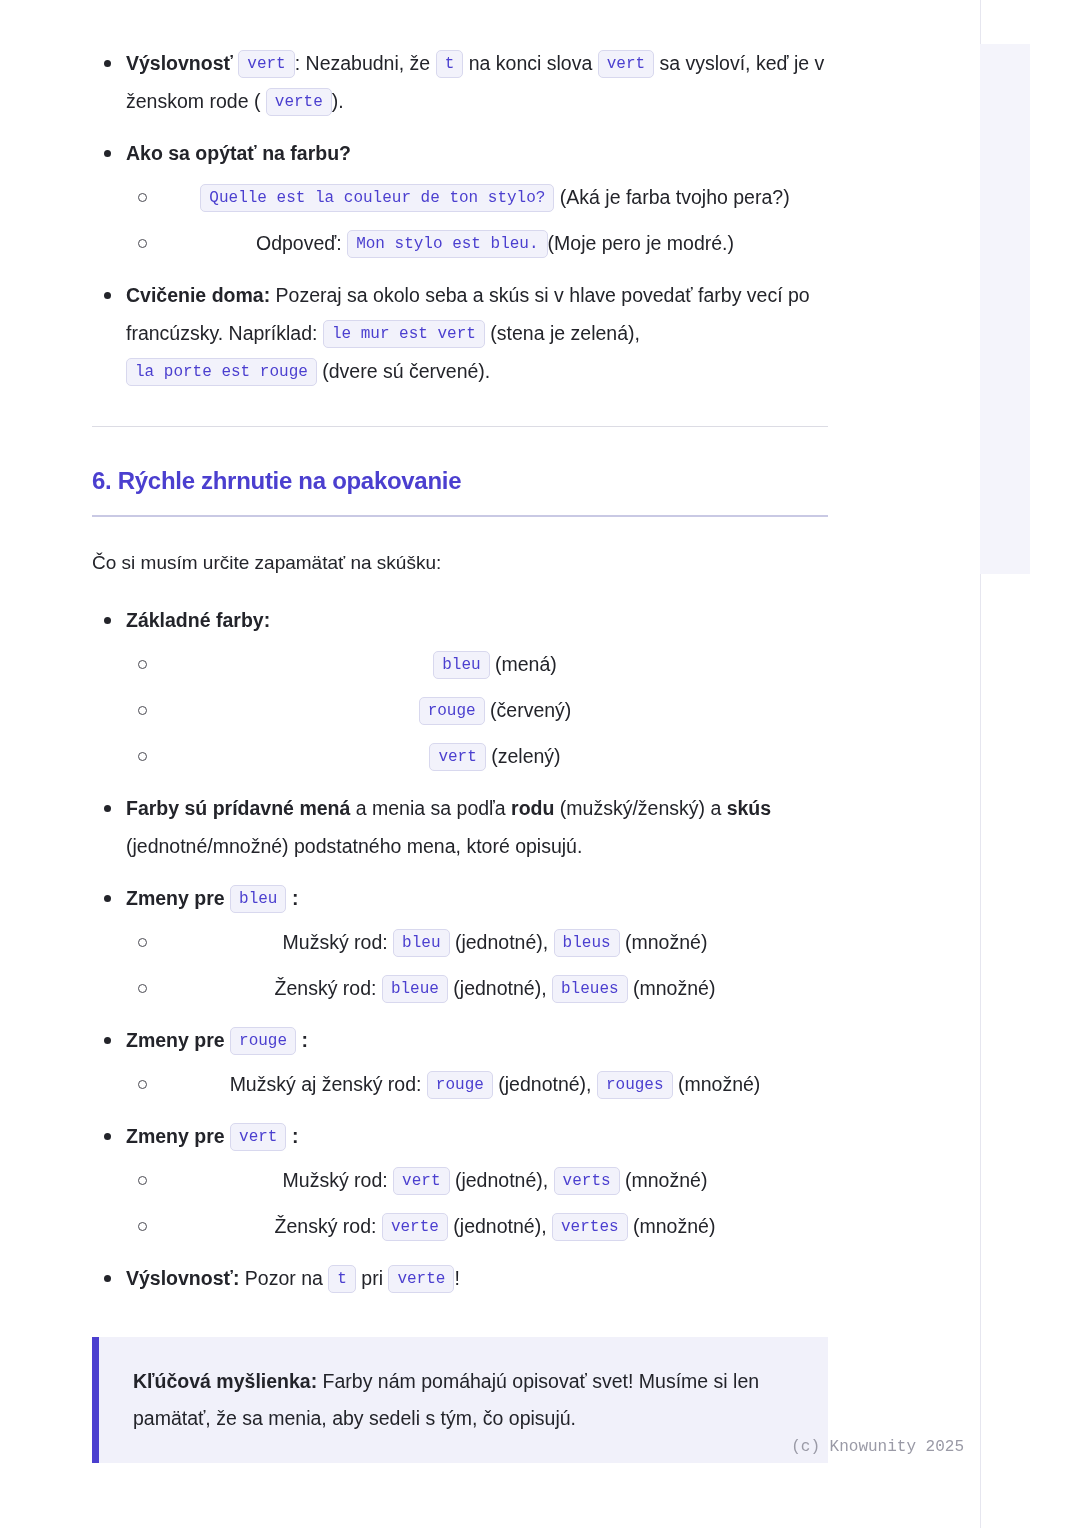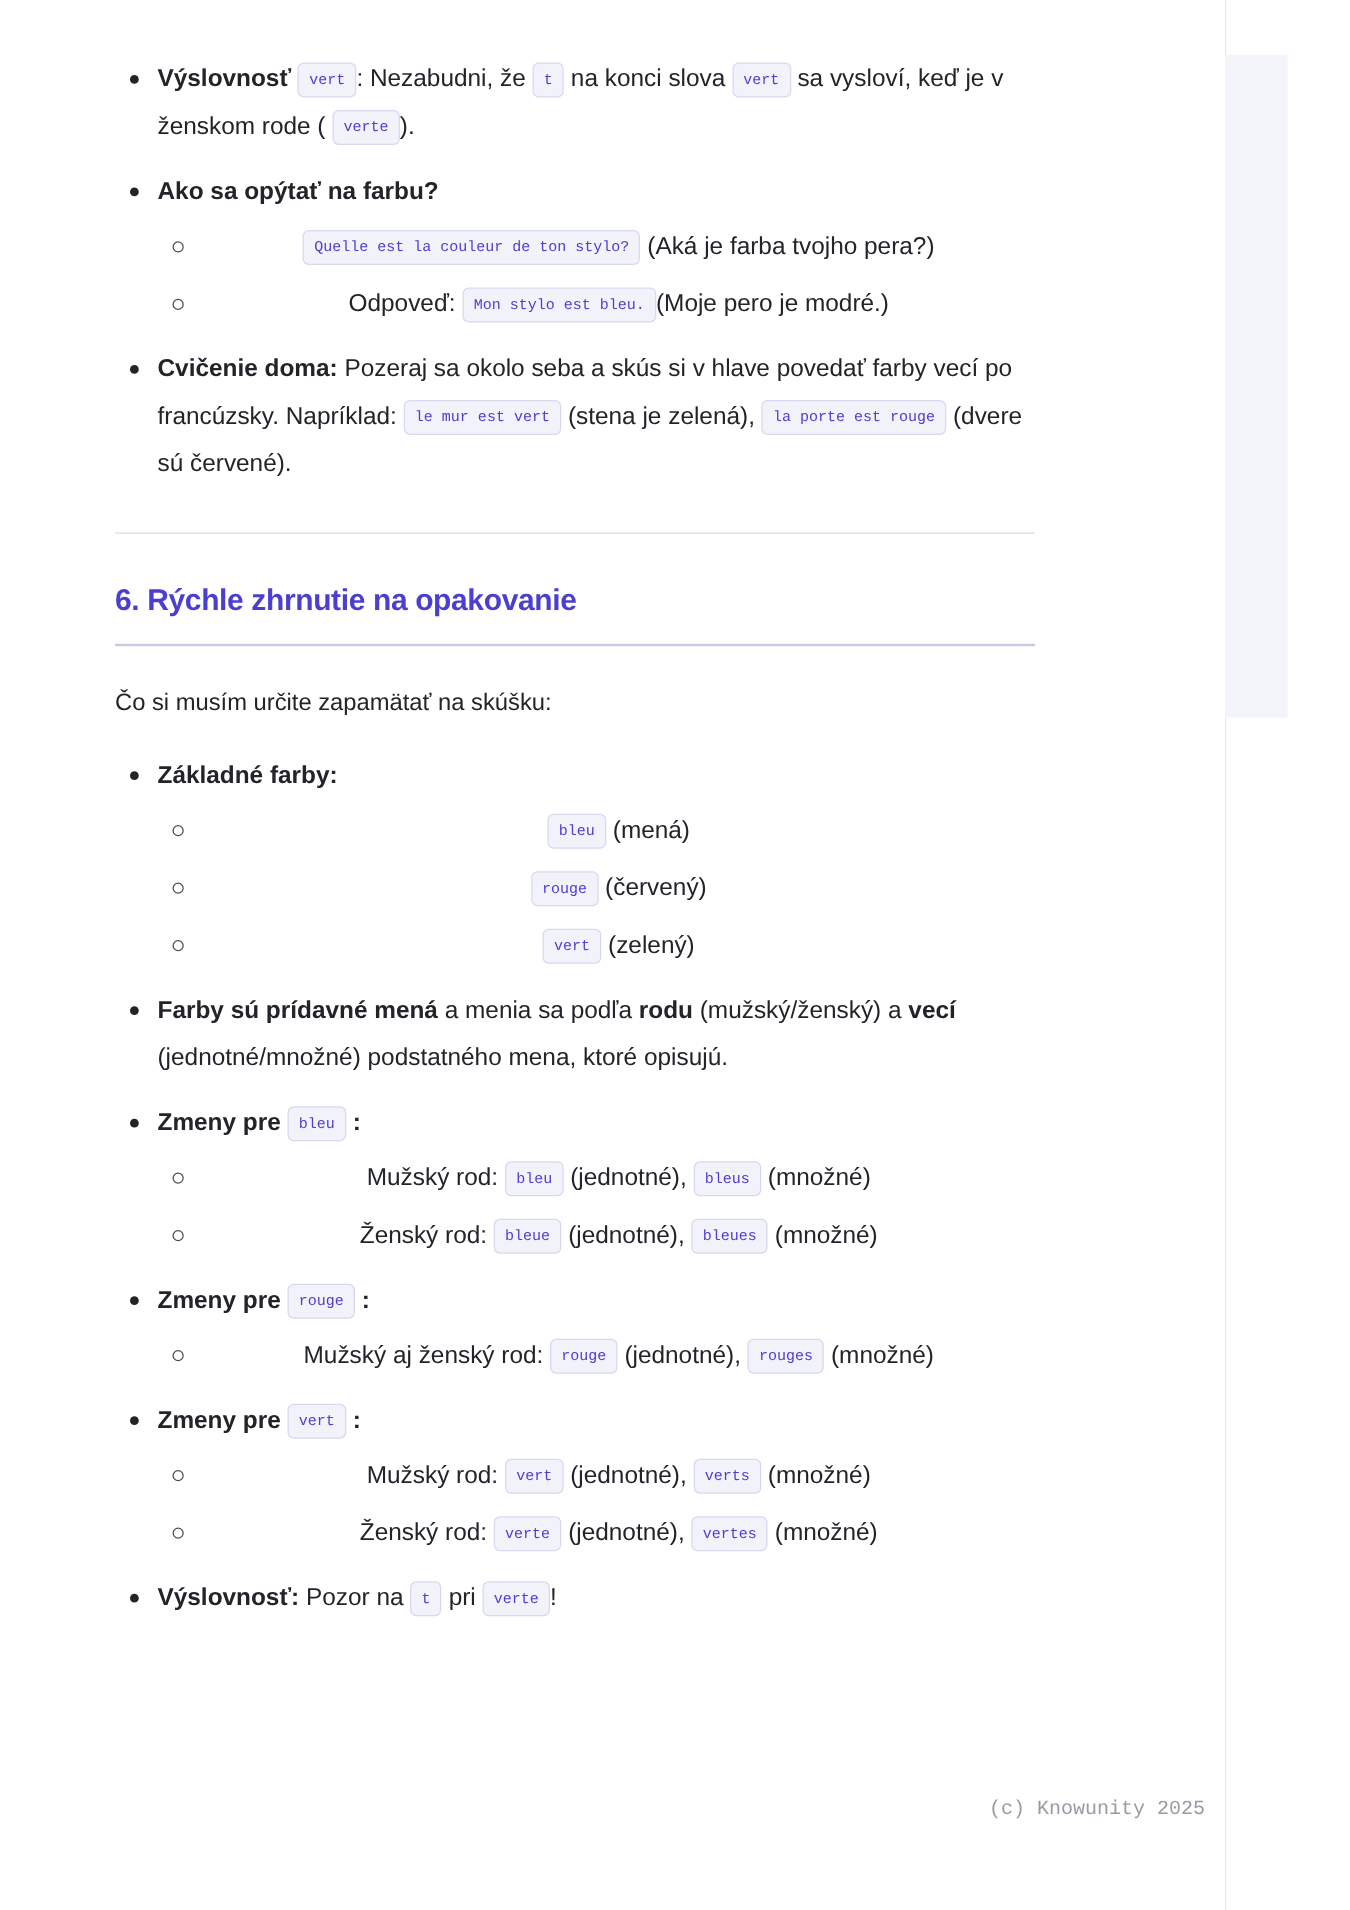--- a/index.html
+++ b/index.html
@@ -87,21 +87,21 @@
     width: 7px;
     height: 7px;
     border-radius: 50%;
     border: 1.5px solid #4a4a52;
     background: transparent;
   }
   b, strong, .b { font-weight: bold; }
   code, .code {
     display: inline-block;
     font-family: "Liberation Mono", "DejaVu Sans Mono", monospace;
-    font-size: 12px;
+    font-size: 16px;
     color: #4b3fcf;
     background: #f2f2fb;
     border: 1px solid #d8d8ee;
     border-radius: 5px;
     padding: 3px 8px;
     line-height: 20px;
     vertical-align: 2px;
     white-space: nowrap;
   }
   hr.rule {
@@ -217,21 +217,21 @@
             <span>(zelený)</span>
           </li>
         </ul>
       </li>
 
       <li>
         <b>Farby sú prídavné mená</b>
         <span>a menia sa podľa</span>
         <b>rodu</b>
         <span>(mužský/ženský) a</span>
-        <b>vecí</b>
+        <b>skús</b>
         <span>(jednotné/množné) podstatného mena, ktoré opisujú.</span>
       </li>
 
       <li>
         <b>Zmeny pre</b>
         <code>bleu</code>
         <b>:</b>
         <ul class="lvl2">
           <li>
             <span>Mužský rod:</span>
@@ -290,18 +290,22 @@
       <li>
         <b>Výslovnosť:</b>
         <span>Pozor na</span>
         <code>t</code>
         <span>pri</span>
         <code>verte</code><span>!</span>
       </li>
 
     </ul>
 
+    <div class="callout">
+      <b>Kľúčová myšlienka:</b>
+      <span>Farby nám pomáhajú opisovať svet! Musíme si len pamätať, že sa menia, aby sedeli s tým, čo opisujú.</span>
+    </div>
 
   </div>
 
   <div class="footer">(c) Knowunity 2025</div>
 
 </div>
 
 </body></html>

